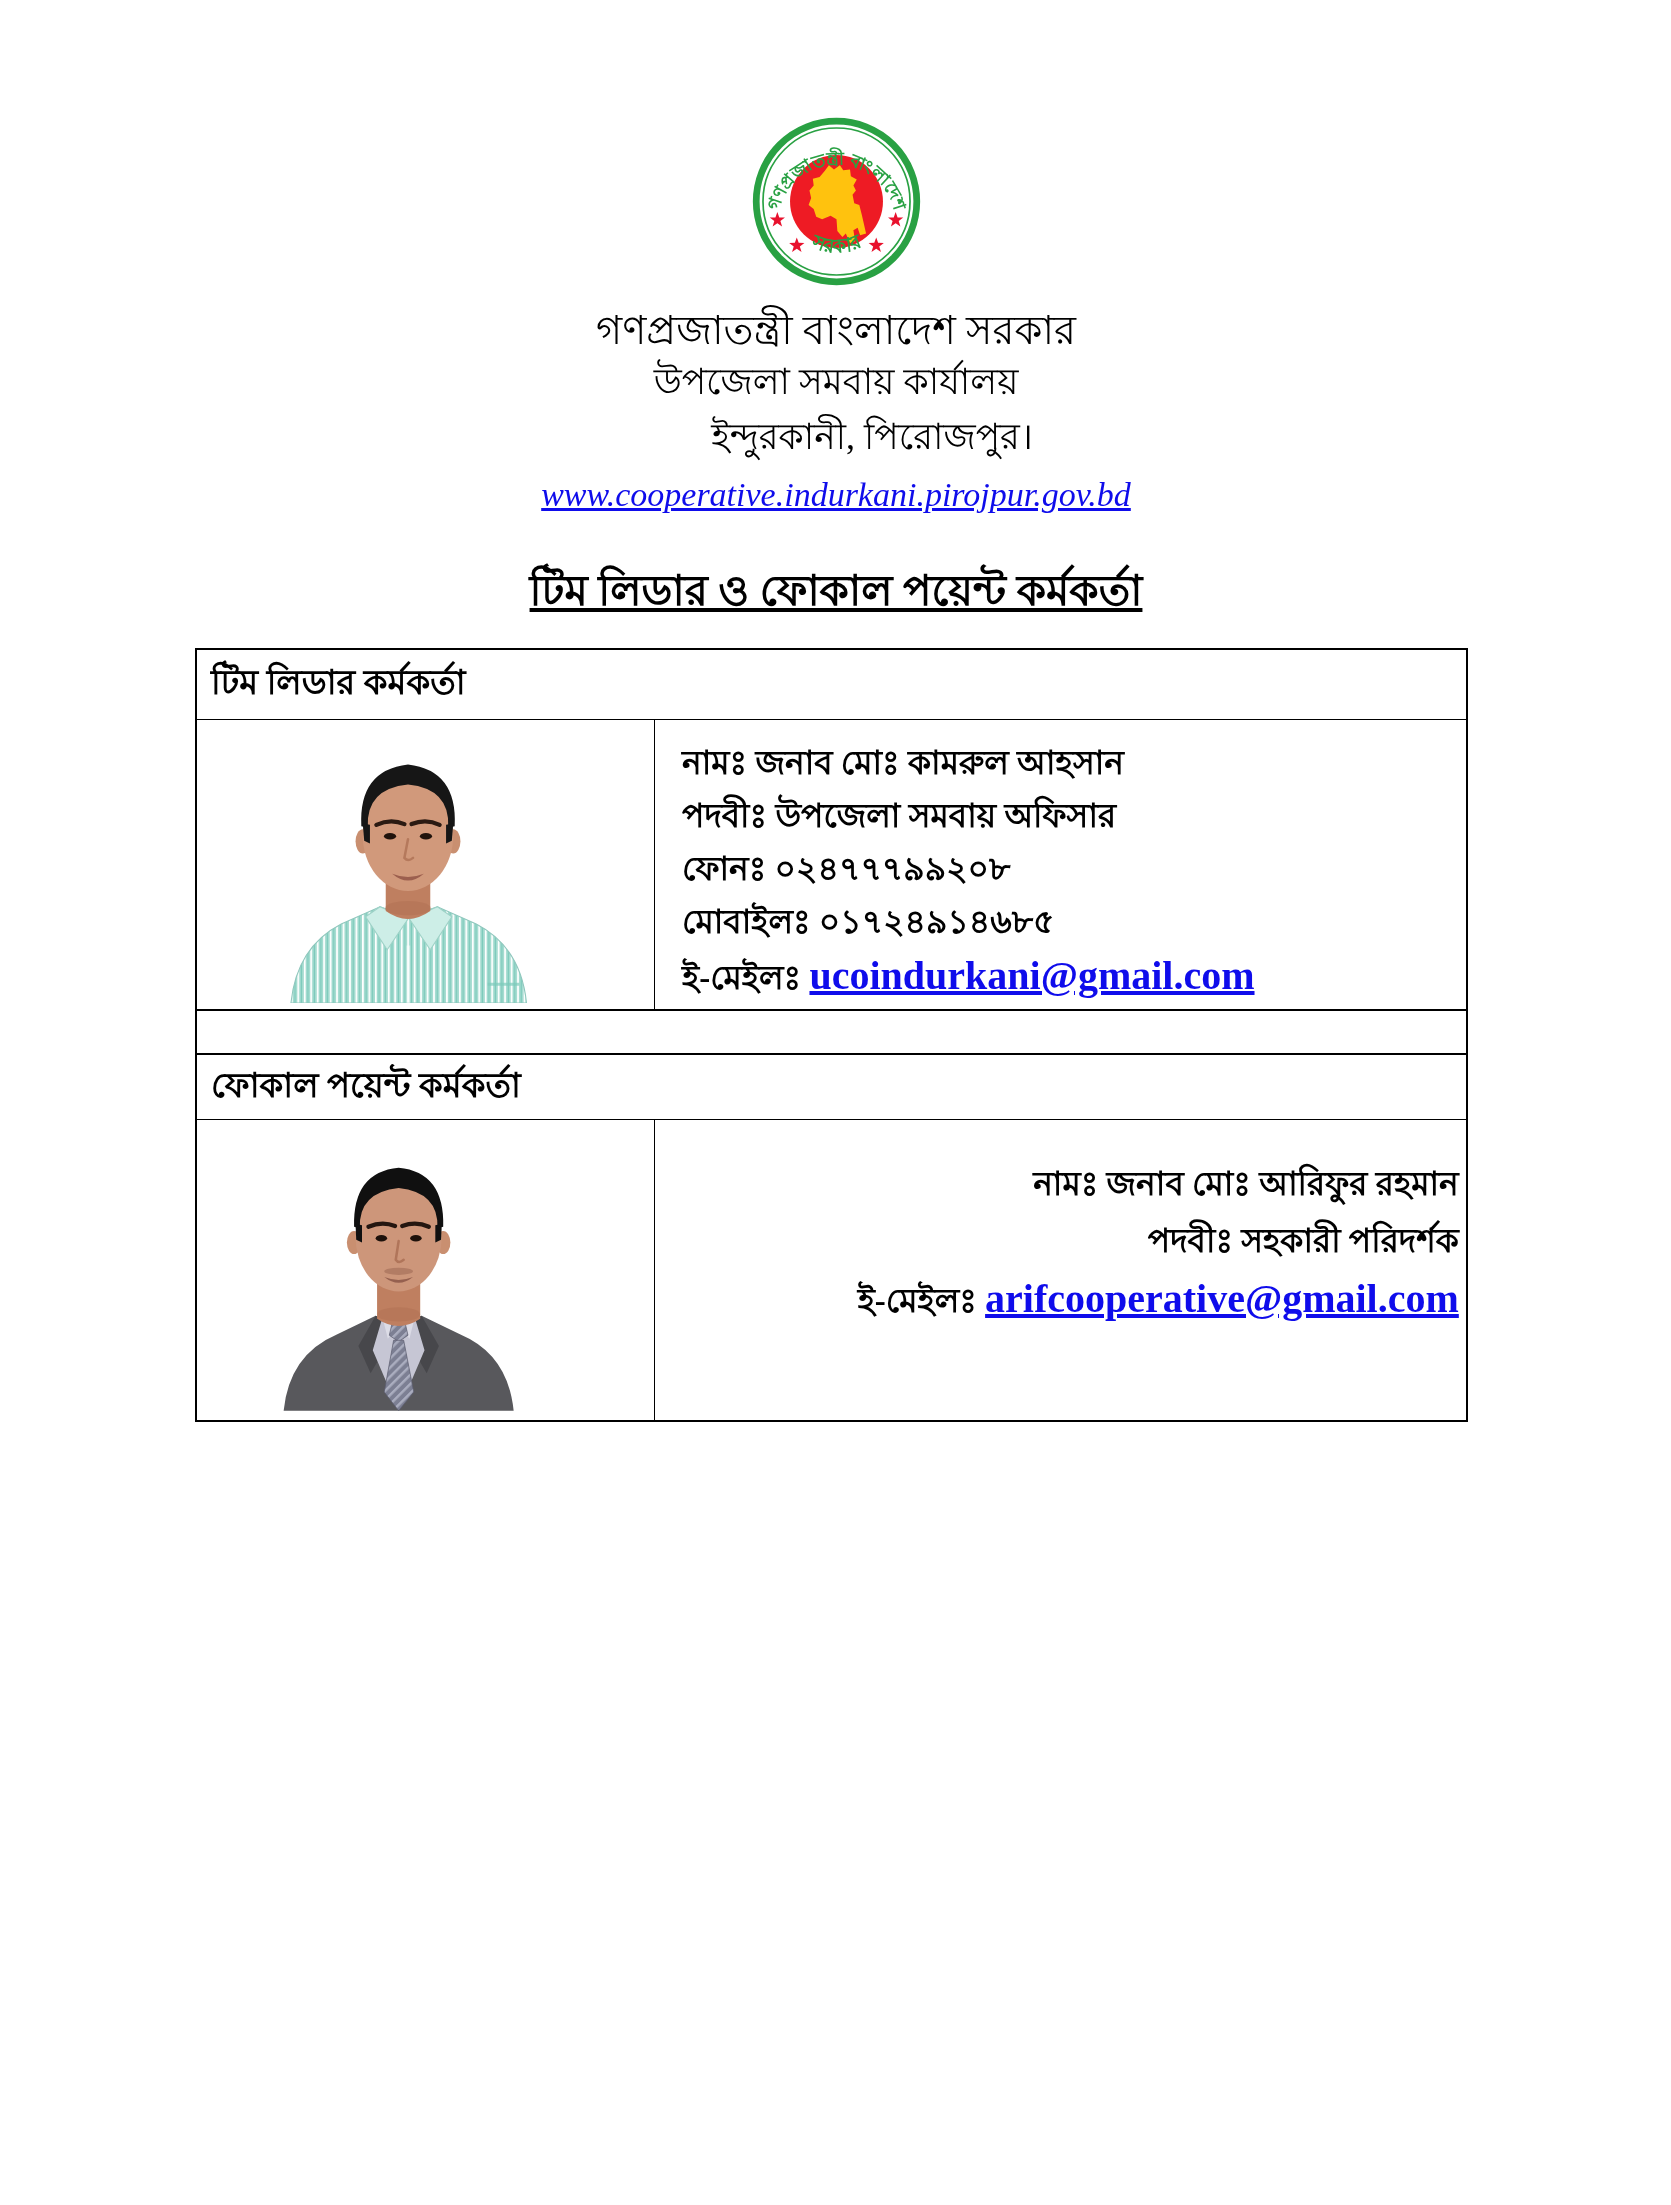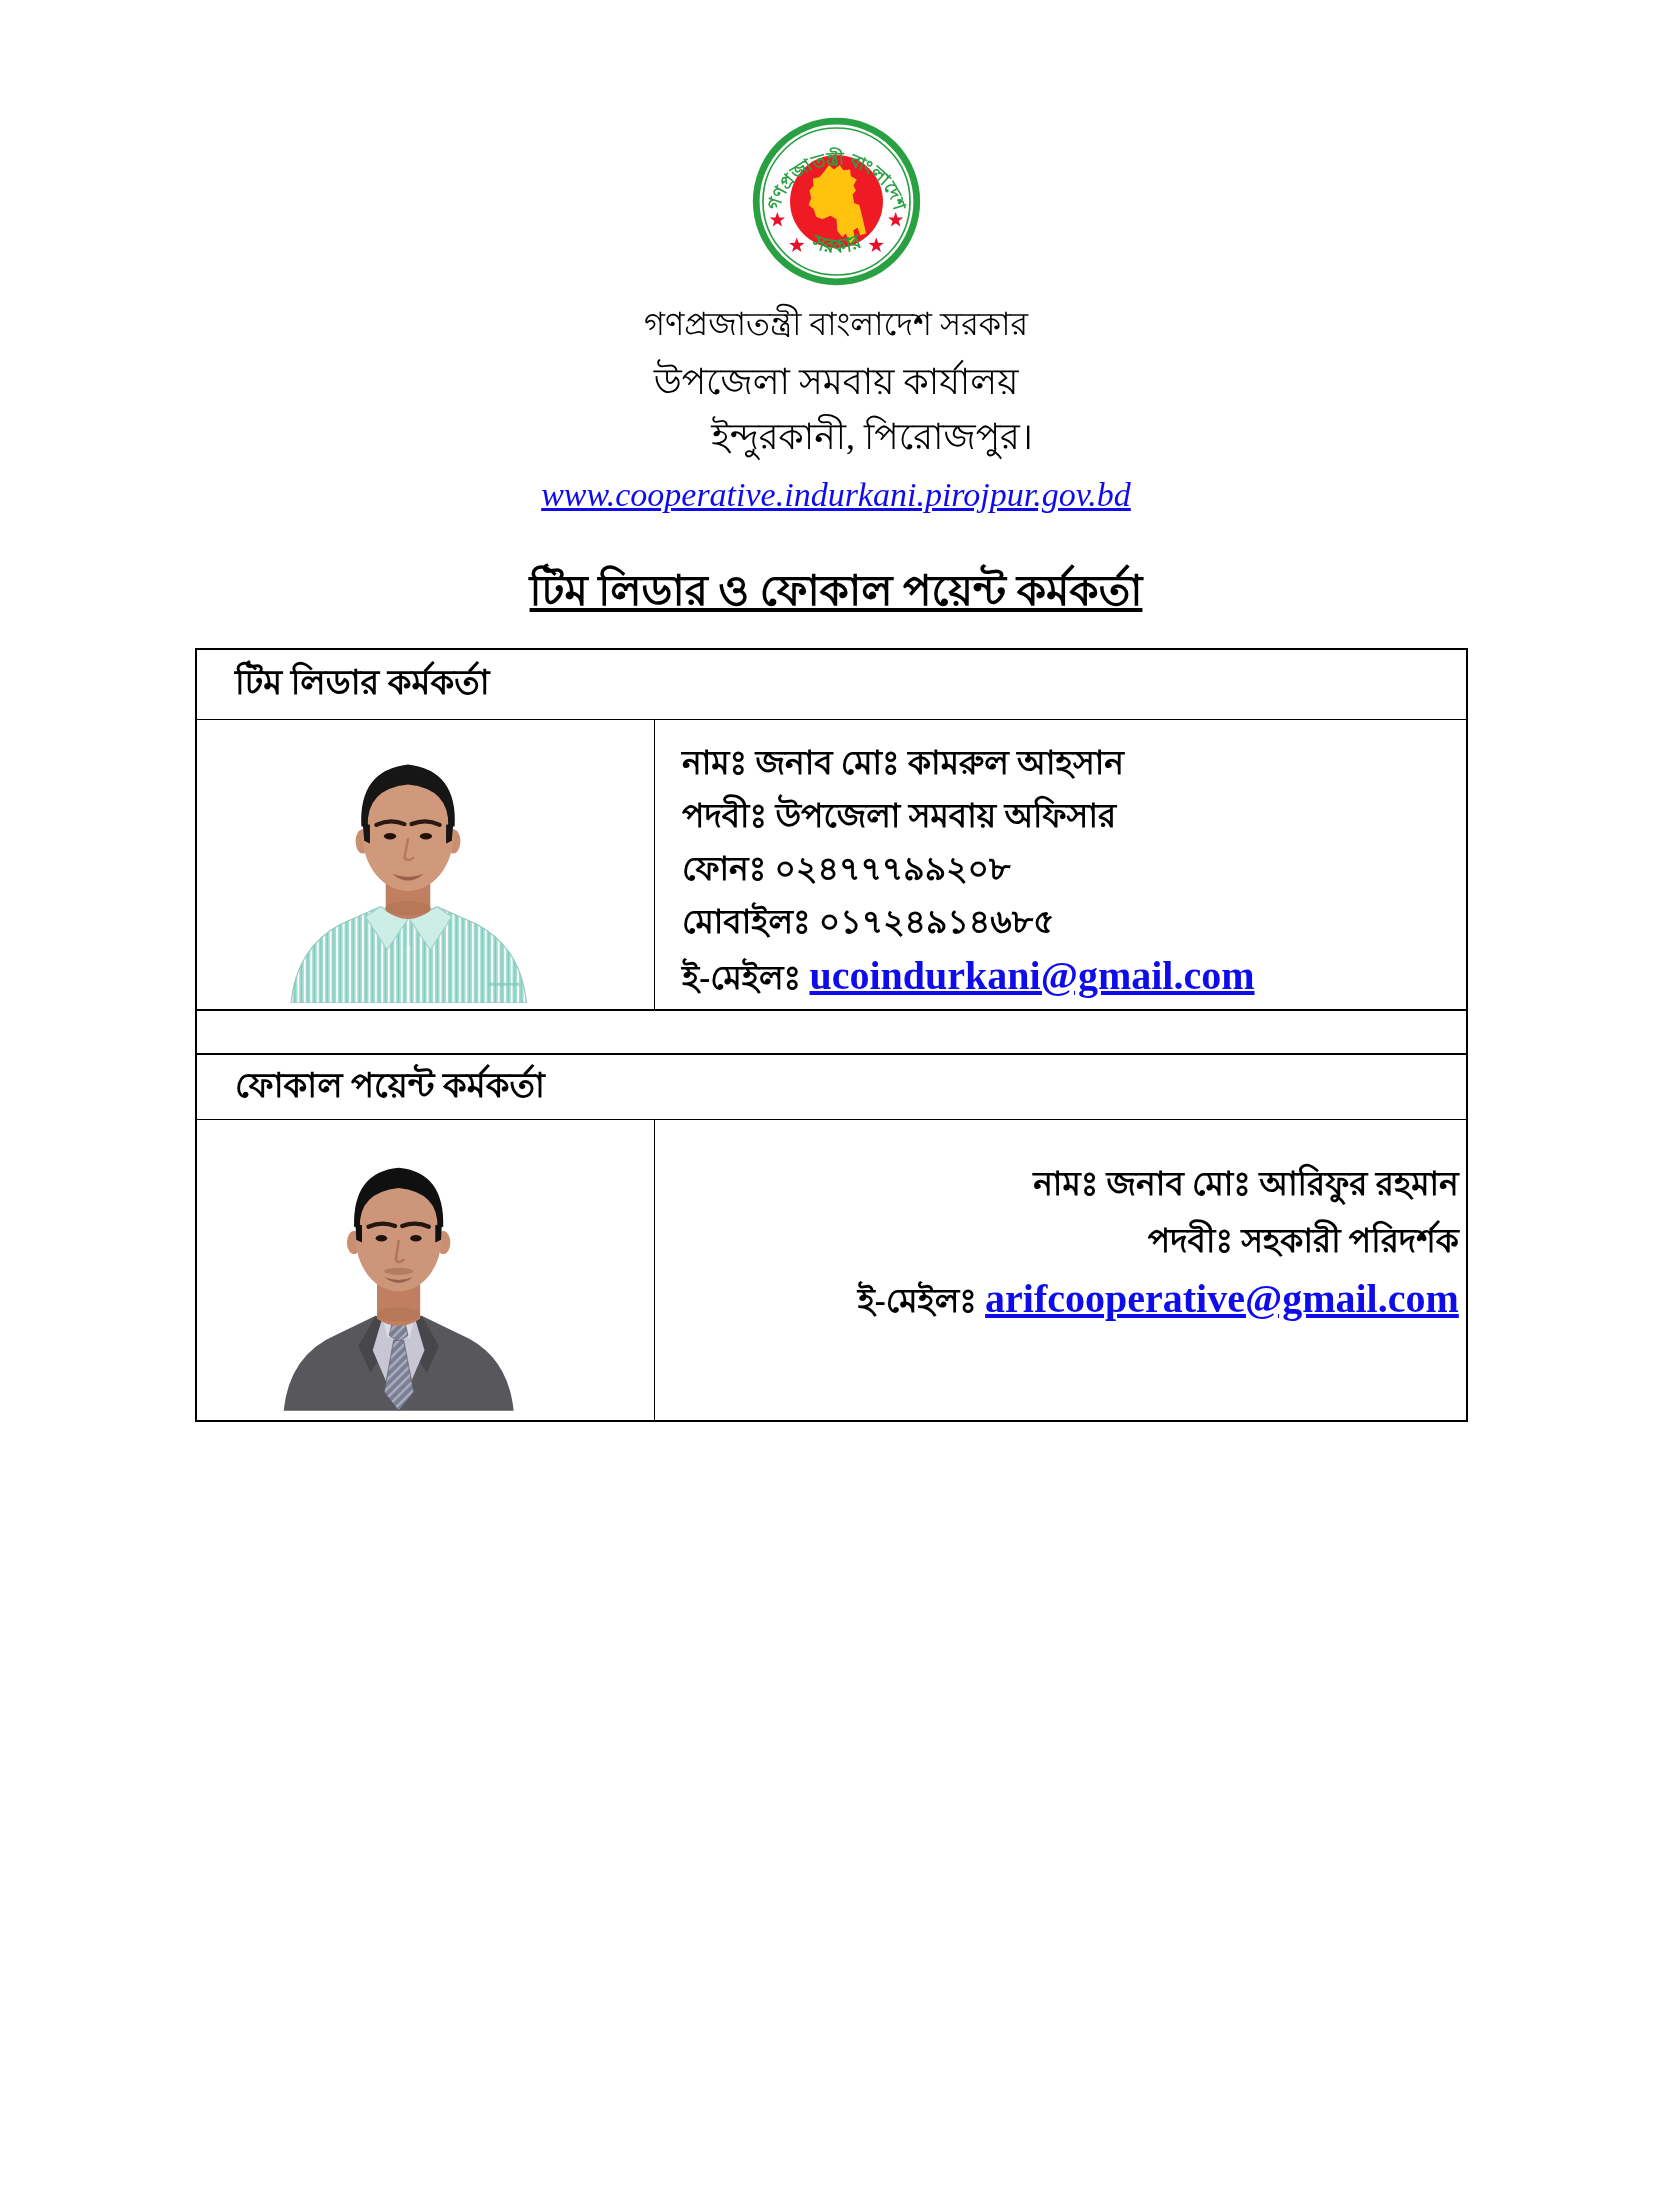--- a/index.html
+++ b/index.html
@@ -2,37 +2,37 @@
 <html lang="bn" style="--link_blue: #0f0ceb; --table_border: #000000; --emblem_green: #29a143; --emblem_red: #ee1b24; --map_gold: #ffc20e; --shirt_teal: #a6dcd1; --suit_gray: #58585c;font-size:11.5px"><head>
 <meta charset="utf-8">
 <style>
   html,body{margin:0;padding:0;}
   body{
     width:1672px;height:2205px;position:relative;background:#ffffff;color:#000;
     font-family:"Liberation Serif", serif;
   }
   .abs{position:absolute;}
   .center-line{position:absolute;left:0;width:100%;text-align:center;white-space:nowrap;}
-  #org-line1{top:299px;font-size:32px;text-align:center;}
+  #org-line1{top:299px;font-size:40px;text-align:center;}
   #org-line2{top:354px;font-size:36px;}
   #org-line3{top:409px;font-size:36px;margin-left:36px;}
   #website-row{top:476px;font-size:34px;font-style:italic;}
   a.link{color:var(--link_blue);text-decoration:underline;cursor:pointer;}
   #page-title{top:558px;font-size:42px;font-weight:bold;}
   #page-title .ul{text-decoration:underline;}
   
   #emblem{left:752px;top:117px;width:169px;height:169px;}
   
   #officers-table{
     position:absolute;left:195px;top:648px;width:1273px;
     border:2.2px solid var(--table_border);box-sizing:border-box;background:#fff;
   }
   .sec-header{
     height:70px;border-bottom:1.4px solid var(--table_border);box-sizing:border-box;
-    display:flex;align-items:center;padding-left:38px;
+    display:flex;align-items:center;padding-left:14px;
     font-size:34px;font-weight:bold;
   }
   .sec-header.second{height:65px;}
   .info-row{display:flex;box-sizing:border-box;}
   .info-row.first{height:289px;}
   .info-row.second{height:300px;text-align:right;}
   .photo-cell{width:458px;flex:none;border-right:1.4px solid var(--table_border);box-sizing:border-box;position:relative;}
   .details-cell{flex:1;box-sizing:border-box;padding:17.3px 7.2px 0 27px;}
   .detail-line{font-size:33px;font-weight:bold;white-space:nowrap;}
   .info-row.first .detail-line{line-height:53px;}

